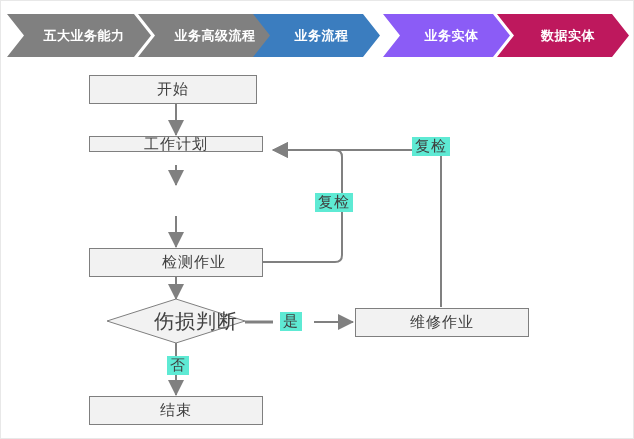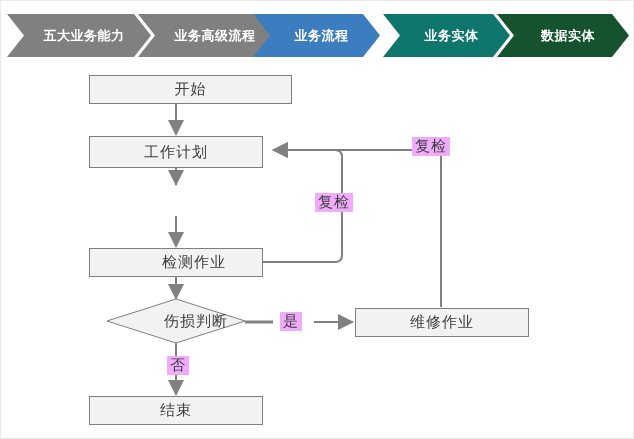--- a/index.html
+++ b/index.html
@@ -43,26 +43,26 @@
     display:flex;align-items:center;justify-content:center;
     color:#404040;font-size:15px;
     letter-spacing:1px;
   }
   .diamond-wrap{
     position:absolute;
     display:flex;align-items:center;justify-content:center;
   }
   .diamond-label{
     position:relative;z-index:2;
-    color:#404040;font-size:15px;letter-spacing:1px;margin-left:40px;
+    color:#404040;font-size:20px;letter-spacing:1px;margin-left:40px;
   }
   .edge-label{
     position:absolute;
     color:#404040;font-size:15px;letter-spacing:1px;
-    background:#f0abfc;
+    background:#5eead4;
     padding:0 3px;
     white-space:nowrap;
   }
 </style>
 </head>
 <body>
 
 <div id="page">
 
   <div id="breadcrumb">
@@ -72,25 +72,25 @@
     </div>
 
     <div class="chev" style="left:137px;width:144px;background:#808080;font-family:Liberation Serif, serif;">
       <span>业务高级流程</span>
     </div>
 
     <div class="chev" style="left:252px;width:127px;background:#3b7dbf;">
       <span>业务流程</span>
     </div>
 
-    <div class="chev" style="left:382px;width:127px;background:#0f766e;">
+    <div class="chev" style="left:382px;width:127px;background:#8b5cf6;">
       <span>业务实体</span>
     </div>
 
-    <div class="chev" style="left:496px;width:132px;background:#14532d;">
+    <div class="chev" style="left:496px;width:132px;background:#be185d;">
       <span>数据实体</span>
     </div>
 
   </div>
 
   <div id="flow">
 
     <svg width="634" height="381">
       <defs>
         <marker id="ah" markerWidth="9" markerHeight="9" refX="7.5" refY="4" orient="auto">
@@ -114,25 +114,25 @@
       <line x1="244" y1="263" x2="272" y2="263" stroke="#808080" stroke-width="3"></line>
       <line x1="313" y1="263" x2="352" y2="263" stroke="#808080" stroke-width="2" marker-end="url(#ah)"></line>
 
       <path d="M262,203 L334,203 Q341,203 341,196 L341,98 Q341,91 334,91 L272,91" fill="none" stroke="#808080" stroke-width="2" marker-end="url(#ah)"></path>
 
       <path d="M440,248 L440,91 L272,91" fill="none" stroke="#808080" stroke-width="2" marker-end="url(#ah)"></path>
 
       <polygon points="175,240 244,262 175,284 106,262" fill="#f2f2f2" stroke="#7f7f7f" stroke-width="1"></polygon>
     </svg>
 
-    <div class="node" style="left:88px;top:16px;width:203px;height:29px;">
+    <div class="node" style="left:88px;top:16px;width:168px;height:29px;">
       <span>开始</span>
     </div>
 
-    <div class="node" style="left:88px;top:77px;width:174px;height:32px;">
+    <div class="node" style="left:88px;top:77px;width:174px;height:16px;">
       <span>工作计划</span>
     </div>
 
 
     <div class="node" style="left:88px;top:189px;width:174px;height:29px;padding-left:36px;">
       <span>检测作业</span>
     </div>
 
     <div class="diamond-wrap" style="left:106px;top:240px;width:138px;height:44px;">
       <span class="diamond-label">伤损判断</span>

